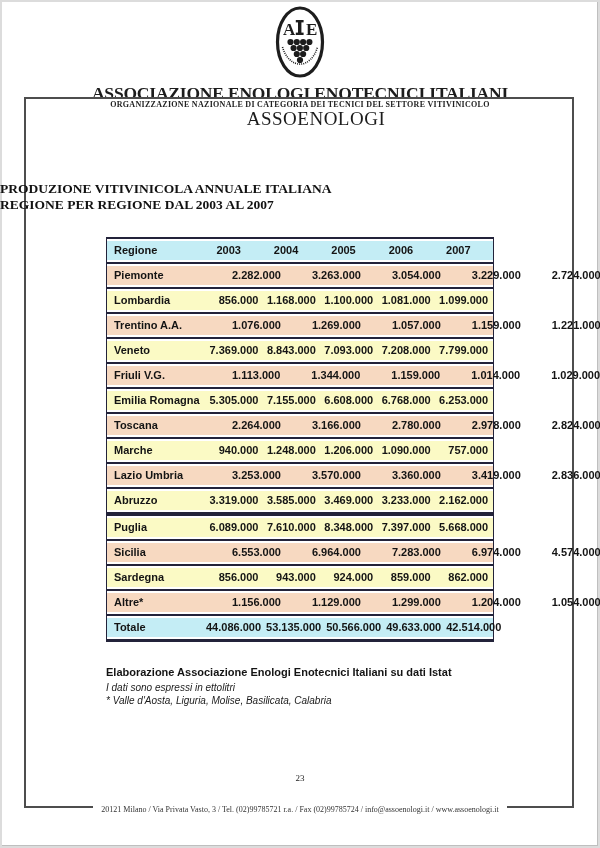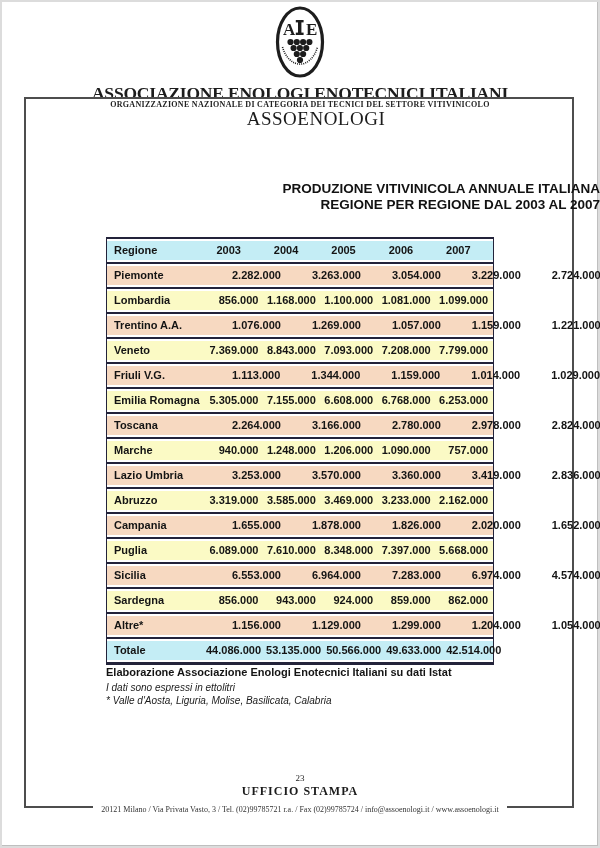--- a/index.html
+++ b/index.html
@@ -23,22 +23,22 @@
     position:absolute; left:0; top:100px; width:600px; text-align:center;
     font-family:"Liberation Serif", serif; font-size:8px; font-weight:bold;
     letter-spacing:0.3px; color:#222;
   }
   .assoc-short {
     position:absolute; left:16px; top:108px; width:600px; text-align:center;
     font-family:"Liberation Serif", serif; font-size:19px; color:#1c1c1c; letter-spacing:0.5px;
   }
   
   .doc-title {
-    position:absolute; left:0; top:181px; width:600px; text-align:right;
-    font-size:13.5px; font-weight:bold; color:#121212; line-height:16px;
+    position:absolute; left:0; top:181px; width:600px; text-align:left;
+    font-size:13.5px; font-weight:bold; color:#121212; line-height:16px;font-family:Liberation Serif, serif;
   }
   
   .tbl {
     position:absolute; left:106px; top:237px; width:388px;
     border:2px solid #23233a; border-left-width:1px; border-right-width:1px; border-bottom-width:3px;
     box-sizing:border-box; background:#fff;
   }
   .t-row {
     display:flex; height:23px; box-sizing:border-box;
     border-top:2px solid #fff; border-bottom:2px solid #fff;
@@ -210,28 +210,20 @@
       <div class="sep"></div>
       <div class="t-row yellow">
         <span class="cell lbl">Abruzzo</span>
         <span class="cell val">3.319.000</span>
         <span class="cell val">3.585.000</span>
         <span class="cell val">3.469.000</span>
         <span class="cell val">3.233.000</span>
         <span class="cell val">2.162.000</span>
       </div>
       <div class="sep"></div>
-      <div class="t-row pink">
-        <span class="cell lbl">Campania</span>
-        <span class="cell val">1.655.000</span>
-        <span class="cell val">1.878.000</span>
-        <span class="cell val">1.826.000</span>
-        <span class="cell val">2.020.000</span>
-        <span class="cell val">1.652.000</span>
-      </div>
       <div class="sep"></div>
       <div class="t-row yellow">
         <span class="cell lbl">Puglia</span>
         <span class="cell val">6.089.000</span>
         <span class="cell val">7.610.000</span>
         <span class="cell val">8.348.000</span>
         <span class="cell val">7.397.000</span>
         <span class="cell val">5.668.000</span>
       </div>
       <div class="sep"></div>
@@ -270,18 +262,17 @@
         <span class="cell val">49.633.000</span>
         <span class="cell val">42.514.000</span>
       </div>
     </div>
 
   <div class="note-source">Elaborazione Associazione Enologi Enotecnici Italiani su dati Istat</div>
   <div class="note-italic1">I dati sono espressi in ettolitri</div>
   <div class="note-italic2">* Valle d'Aosta, Liguria, Molise, Basilicata, Calabria</div>
 
   <div class="page-num">23</div>
-  <div class="office">UFFICIO STAMPA</div>
   <div class="address-wrap">
     <span class="address">20121 Milano / Via Privata Vasto, 3 / Tel. (02)99785721 r.a. / Fax (02)99785724 / info@assoenologi.it / www.assoenologi.it</span>
   </div>
 
 </div>
 
 </body></html>

